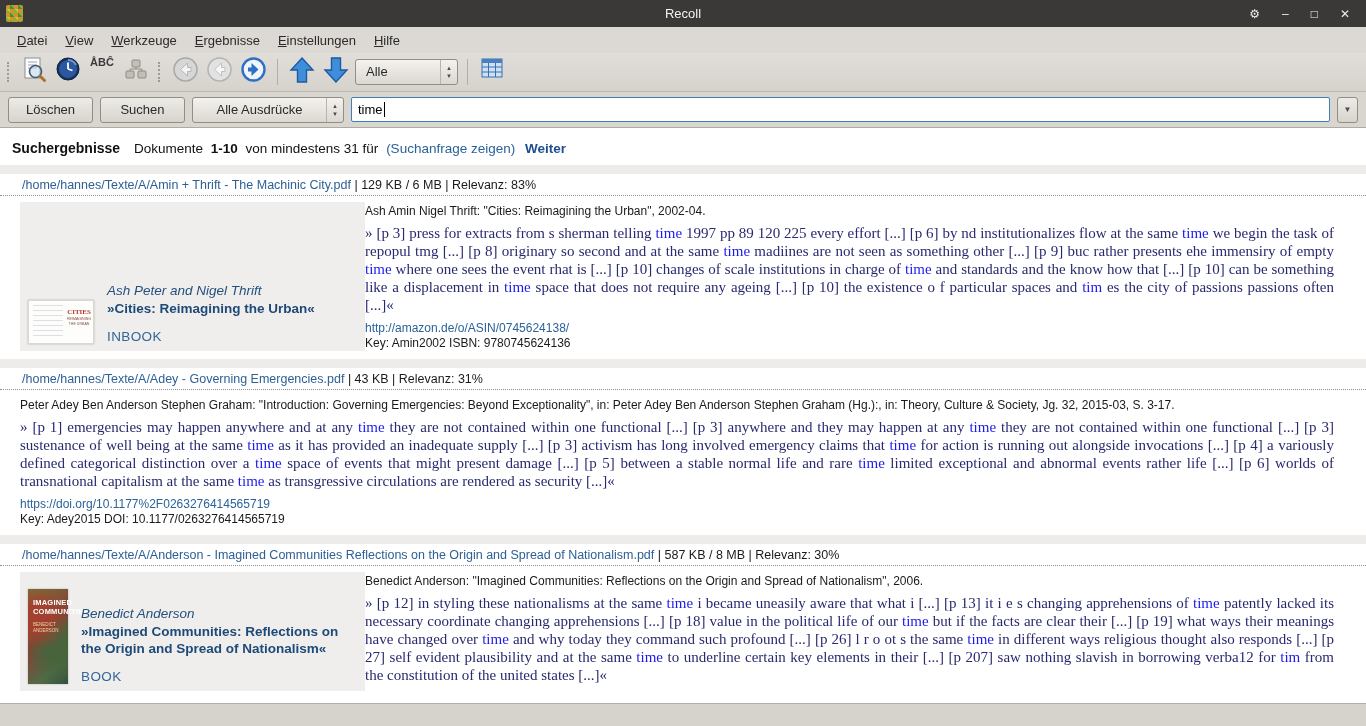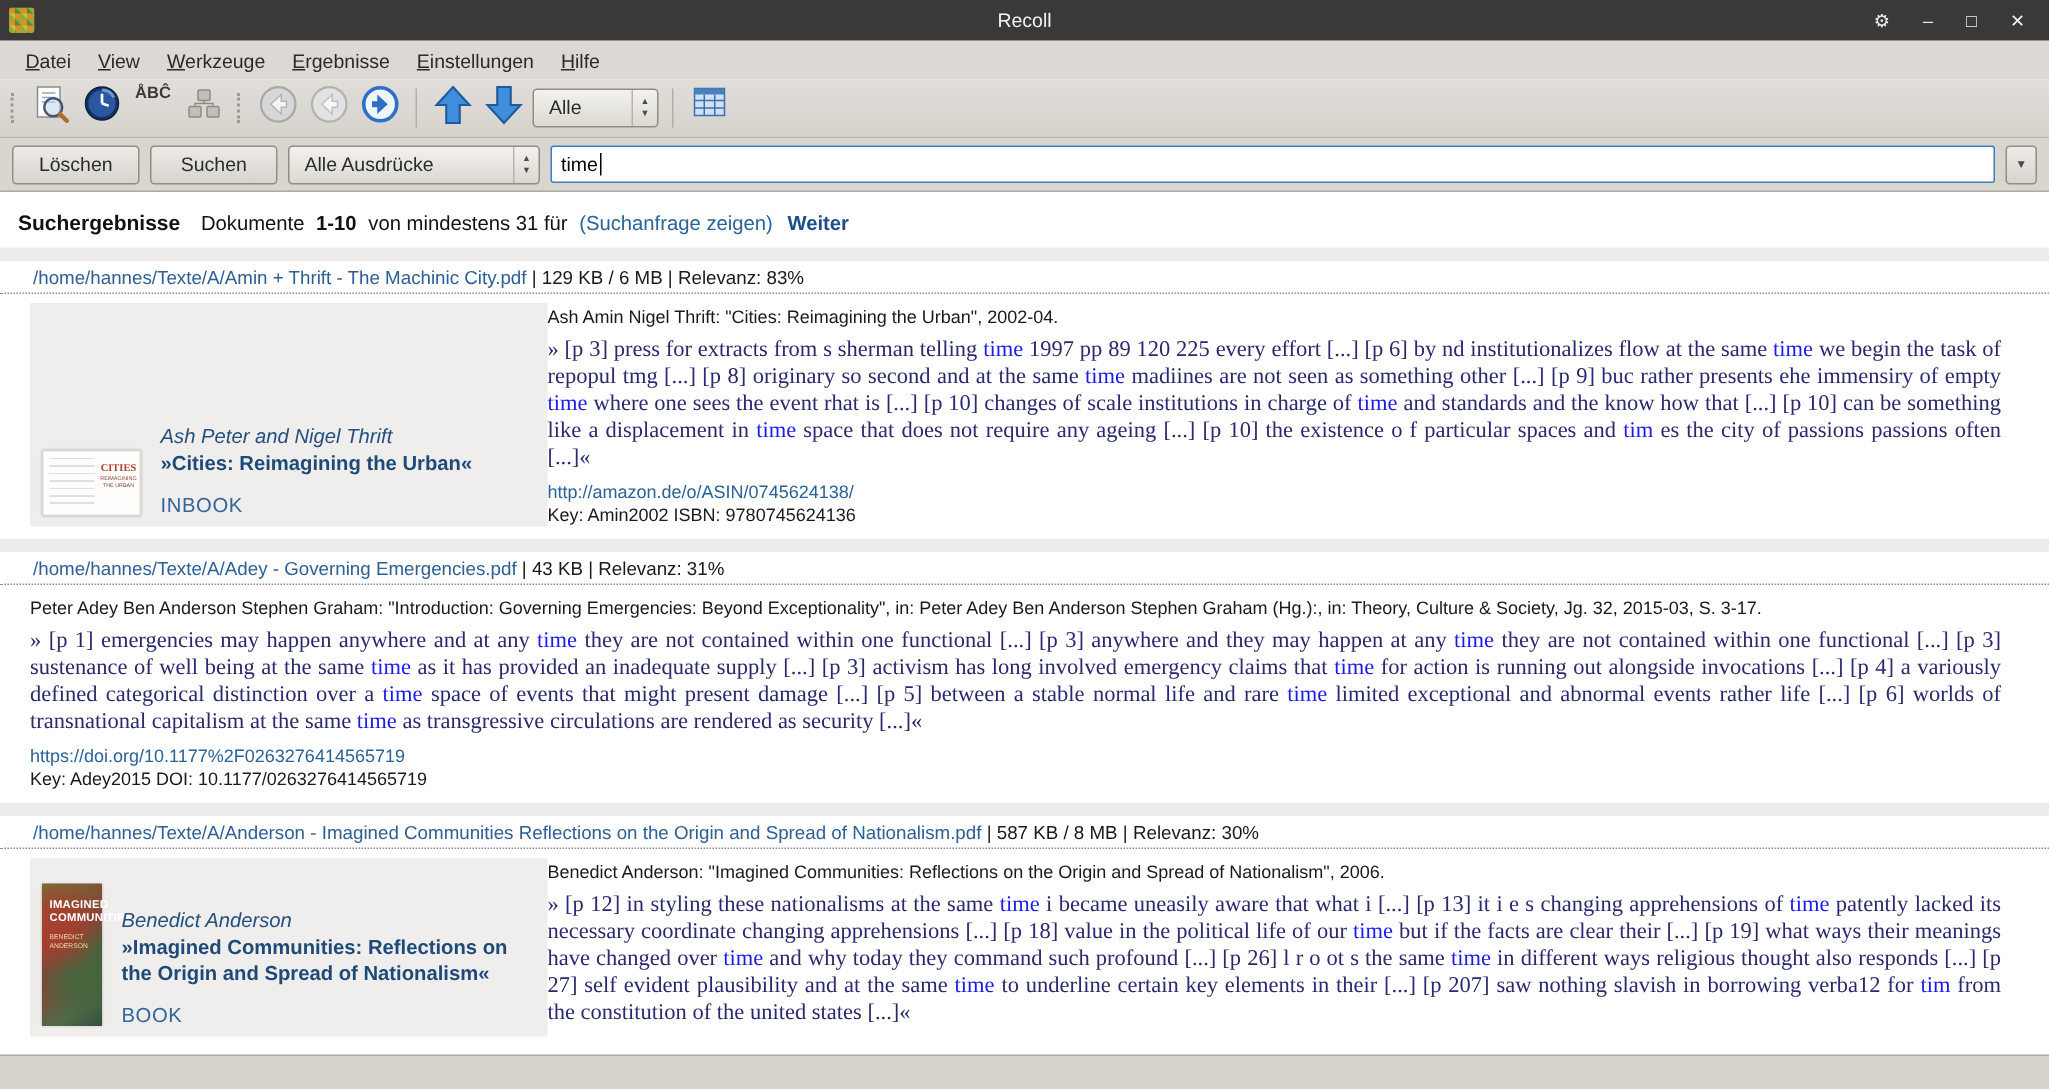--- a/index.html
+++ b/index.html
@@ -24,26 +24,26 @@
 
   
   .toolbar { height:39px; background:linear-gradient(#e1deda,#d6d3cd); border-bottom:1px solid #bcb8b1; display:flex; align-items:center; padding-left:2px; }
   .grip { width:5px; height:20px; border-left:2px dotted #9e9a93; margin:0 5px; }
   .tbtn { width:34px; height:32px; display:flex; align-items:flex-start; justify-content:center; }
   .tsep { width:1px; height:26px; background:#b3afa8; margin:0 7px; }
   .abc-txt { font-size:11px; font-weight:bold; color:#3a3a3a; letter-spacing:0; }
   .combo { height:26px; background:linear-gradient(#f4f2ee,#dbd8d2); border:1px solid #938d84; border-radius:3px; display:flex; align-items:stretch; font-size:13px; color:#2a2a2a; }
   .combo-text { padding:4px 10px 0 10px; flex:1; white-space:nowrap; }
   .combo-spin { width:17px; display:flex; flex-direction:column; align-items:center; justify-content:center; font-size:6px; color:#4a4a4a; border-left:1px solid #b8b4ad; line-height:6px; gap:2px; }
-  .tb-combo { width:84px; margin:0 2px; }
+  .tb-combo { width:103px; margin:0 2px; }
 
   
   .searchrow { height:36px; background:#d9d6d0; border-bottom:1px solid #aeaaa3; display:flex; align-items:center; padding:0 8px; gap:7px; }
   .btn { height:26px; width:85px; background:linear-gradient(#edebe7,#d7d4ce); border:1px solid #938d84; border-radius:3px; font-size:13px; color:#2a2a2a; display:flex; align-items:center; justify-content:center; }
-  .mode-combo { width:168px; }
+  .mode-combo { width:152px;text-align:center; }
   .search-input { flex:1; height:25px; background:#fff; border:1px solid #3f7fbf; border-radius:2px; display:flex; align-items:center; padding:0 6px; font-size:13px; color:#000; }
   .caret { width:1px; height:15px; background:#000; margin-left:1px; }
   .dd-btn { width:21px; height:26px; background:linear-gradient(#edebe7,#d7d4ce); border:1px solid #938d84; border-radius:3px; display:flex; align-items:center; justify-content:center; font-size:8px; color:#4a4a4a; }
 
   
   .results { position:absolute; top:129px; bottom:23px; left:0; right:0; background:#fff; overflow:hidden; }
   .results-header { padding:11px 12px 9px 12px; font-size:13.5px; color:#111; }
   .rh-title { font-weight:bold; font-size:14px; margin-right:10px; }
   .rh-plain { margin-right:4px; }
   .rh-bold { font-weight:bold; margin-right:4px; }

